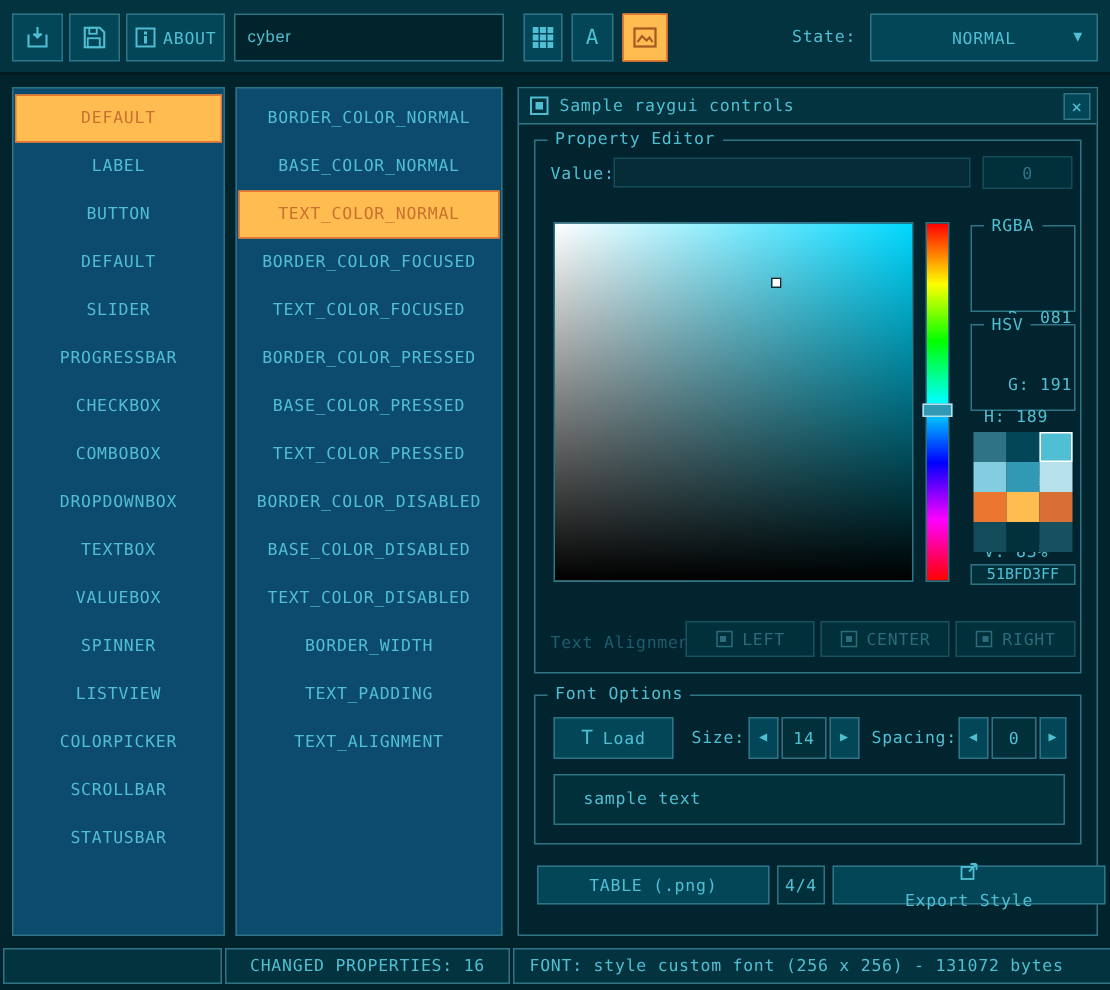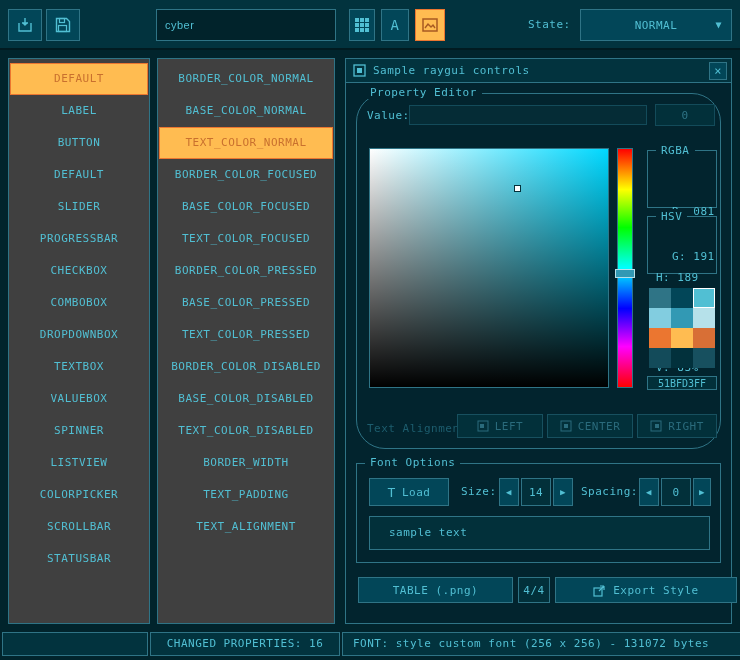--- a/index.html
+++ b/index.html
@@ -31,41 +31,41 @@
     font-family:Liberation Sans, sans-serif; font-size:11px; letter-spacing:0.5px; padding:0 8px; outline:none;
   }
   .state-label { position:absolute; left:528px; top:18px; color:#51BFD3; }
   .dropdown {
     position:absolute; left:580px; top:9px; width:152px; height:32px;
     background:#024658; border:1px solid #2F7486; cursor:pointer;
     display:flex; align-items:center; justify-content:center;
   }
   .dropdown .arrow { position:absolute; right:9px; top:9px; font-size:10px; }
   
-  .panel { position:absolute; background:#404040; border:1px solid #2F7486; }
+  .panel { position:absolute; background:#0c4a6e; border:1px solid #2F7486; }
   #controls-panel { left:8px;   top:58px; width:142px; height:566px; padding-top:4px; }
   #props-panel    { left:157px; top:58px; width:178px; height:566px; padding-top:4px; }
   .list-item {
     height:32px; line-height:32px; text-align:center; cursor:pointer;
     color:#51BFD3; white-space:nowrap; overflow:hidden;
   }
   .list-item.selected {
     background:#FFBC51; border:1px solid #EB7630; color:#C9702E;
     line-height:30px; margin:0 1px;
   }
   
   #sample-window { position:absolute; left:345px; top:58px; width:387px; height:566px; background:#02242E; border:1px solid #2F7486; }
   .titlebar { position:absolute; left:0; top:0; right:0; height:24px; background:#02333E; border-bottom:1px solid #2F7486; display:flex; align-items:center; gap:7px; padding:0 4px 0 7px; }
   .titlebar .close {
     margin-left:auto; width:18px; height:18px; border:1px solid #2F7486; background:#024658;
     display:flex; align-items:center; justify-content:center; cursor:pointer; font-size:12px;
   }
   .group { position:absolute; border:1px solid #2F7486; }
   .glabel { position:absolute; top:-8px; left:8px; background:#02242E; padding:0 5px; color:#51BFD3; }
-  #group-property { left:10px; top:34px; width:365px; height:356px;border-radius:29px; }
+  #group-property { left:10px; top:34px; width:365px; height:356px; }
   #group-font     { left:10px; top:404px; width:365px; height:100px; }
   
   .pe-vlabel { position:absolute; left:10px; top:15px; }
   .pe-vinput {
     position:absolute; left:52px; top:11px; width:238px; height:20px;
     background:#052C36; border:1px solid #134B5A; color:#51BFD3;
     font-family:inherit; font-size:11px; padding:0 6px; outline:none;
   }
   .pe-vzero {
     position:absolute; left:298px; top:10px; width:60px; height:22px;
@@ -137,21 +137,21 @@
     position:absolute; left:12px; top:52px; width:341px; height:34px;
     border:1px solid #2F7486; background:#02303A; color:#51BFD3;
     line-height:32px; padding-left:19px;
   }
   
   .wbtn {
     position:absolute; top:518px; height:26px; background:#024658; border:1px solid #2F7486; color:#51BFD3;
     display:flex; align-items:center; justify-content:center; gap:7px; cursor:pointer;
   }
   #btn-table  { left:12px;  width:155px; }
-  #btn-export { left:209px; width:182px; }
+  #btn-export { left:209px; width:182px;flex-direction:column; }
   .pagebox {
     position:absolute; left:172px; top:518px; width:32px; height:26px;
     border:1px solid #2F7486; background:#02303A; color:#51BFD3;
     display:flex; align-items:center; justify-content:center;
   }
   
   .status-seg {
     position:absolute; top:632px; height:24px; background:#02333E; border:1px solid #2F7486;
     line-height:22px; color:#51BFD3;
   }
@@ -172,20 +172,30 @@
     </span>
   </div>
   <div class="tbtn" id="btn-save">
     <span>
       <svg width="16" height="16" viewBox="0 0 16 16">
           <path d="M1.5 1.5 h10 l3 3 v10 h-13 z" stroke="#51BFD3" fill="none" stroke-width="1.4"></path>
           <rect x="4.5" y="1.5" width="5" height="4" stroke="#51BFD3" fill="none" stroke-width="1.2"></rect>
           <rect x="3.5" y="8.5" width="8" height="6" stroke="#51BFD3" fill="none" stroke-width="1.2"></rect>
         </svg>
     </span>
+  </div>
+  <div class="tbtn" id="btn-about">
+    <span>
+      <svg width="14" height="14" viewBox="0 0 14 14">
+          <rect x="1" y="1" width="12" height="12" stroke="#51BFD3" fill="none" stroke-width="1.3"></rect>
+          <rect x="6" y="3" width="2" height="2" fill="#51BFD3"></rect>
+          <rect x="6" y="6" width="2" height="5" fill="#51BFD3"></rect>
+        </svg>
+    </span>
+    <span>ABOUT</span>
   </div>
   <input class="tinput" value="cyber" style="">
   <div class="tbtn" id="btn-grid">
     <span>
       <svg width="14" height="14" viewBox="0 0 14 14">
         <rect x="0" y="0" width="4" height="4" fill="#51BFD3"></rect>
           <rect x="5" y="0" width="4" height="4" fill="#51BFD3"></rect>
           <rect x="10" y="0" width="4" height="4" fill="#51BFD3"></rect>
         <rect x="0" y="5" width="4" height="4" fill="#51BFD3"></rect>
           <rect x="5" y="5" width="4" height="4" fill="#51BFD3"></rect>
@@ -231,21 +241,20 @@
   <div class="list-item">COLORPICKER</div>
   <div class="list-item">SCROLLBAR</div>
   <div class="list-item">STATUSBAR</div>
 </div>
 
 <div class="panel" id="props-panel">
   <div class="list-item">BORDER_COLOR_NORMAL</div>
   <div class="list-item">BASE_COLOR_NORMAL</div>
   <div class="list-item selected">TEXT_COLOR_NORMAL</div>
   <div class="list-item">BORDER_COLOR_FOCUSED</div>
-  <div class="list-item">BASE_COLOR_FOCUSED</div>
   <div class="list-item">TEXT_COLOR_FOCUSED</div>
   <div class="list-item">BORDER_COLOR_PRESSED</div>
   <div class="list-item">BASE_COLOR_PRESSED</div>
   <div class="list-item">TEXT_COLOR_PRESSED</div>
   <div class="list-item">BORDER_COLOR_DISABLED</div>
   <div class="list-item">BASE_COLOR_DISABLED</div>
   <div class="list-item">TEXT_COLOR_DISABLED</div>
   <div class="list-item">BORDER_WIDTH</div>
   <div class="list-item">TEXT_PADDING</div>
   <div class="list-item">TEXT_ALIGNMENT</div>

